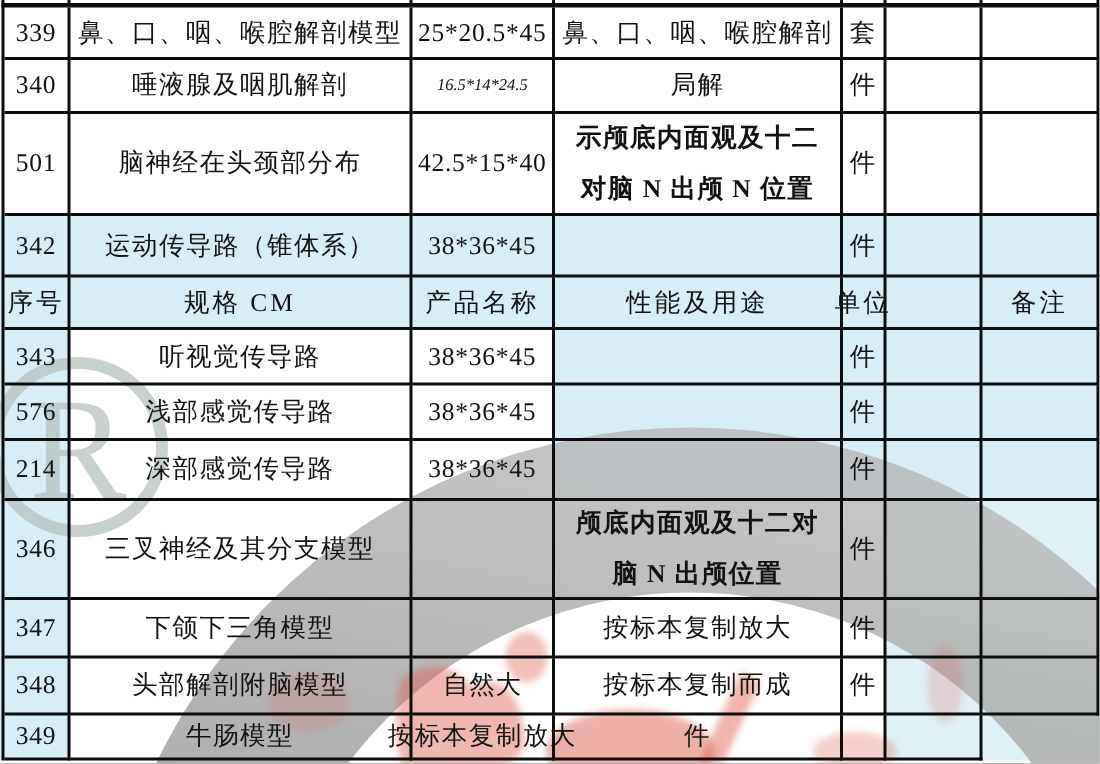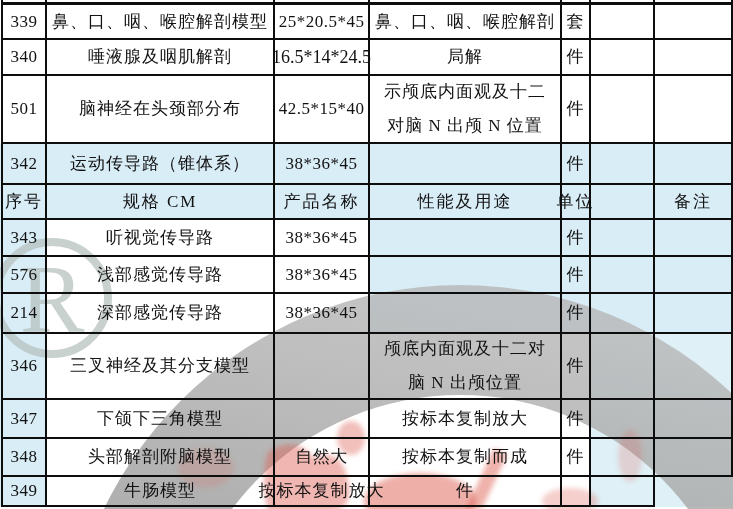--- a/index.html
+++ b/index.html
@@ -23,22 +23,22 @@
     box-sizing:border-box;
     border-right:2px solid #0d0d0d;
     border-bottom:2px solid #0d0d0d;
     display:flex;flex-direction:column;align-items:center;justify-content:center;
     text-align:center;white-space:nowrap;
     font-size:17px;line-height:1.15;letter-spacing:1px;
     background:transparent;overflow:visible;
   }
   .cell.num{letter-spacing:0.5px;}
   .cell.hdr{letter-spacing:2px;}
-  .cell.small{font-size:18px;letter-spacing:0;}
-  .cell.twoline{gap:14px;}
+  .cell.small{font-size:11px;letter-spacing:0;font-style:italic;}
+  .cell.twoline{gap:14px;font-weight:bold;}
   .cell .ln{display:block;}
 </style>
 </head>
 <body>
 
 <div class="stage">
 
   <svg class="bg" viewBox="0 0 733 509" xmlns="http://www.w3.org/2000/svg">
     <defs>
       <linearGradient id="ringGrad" x1="0.35" y1="0" x2="0.15" y2="1">

